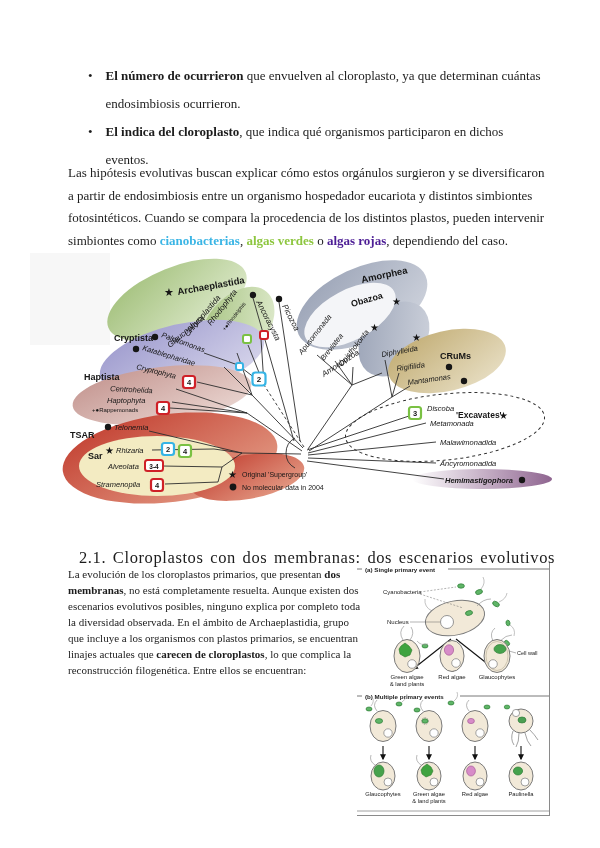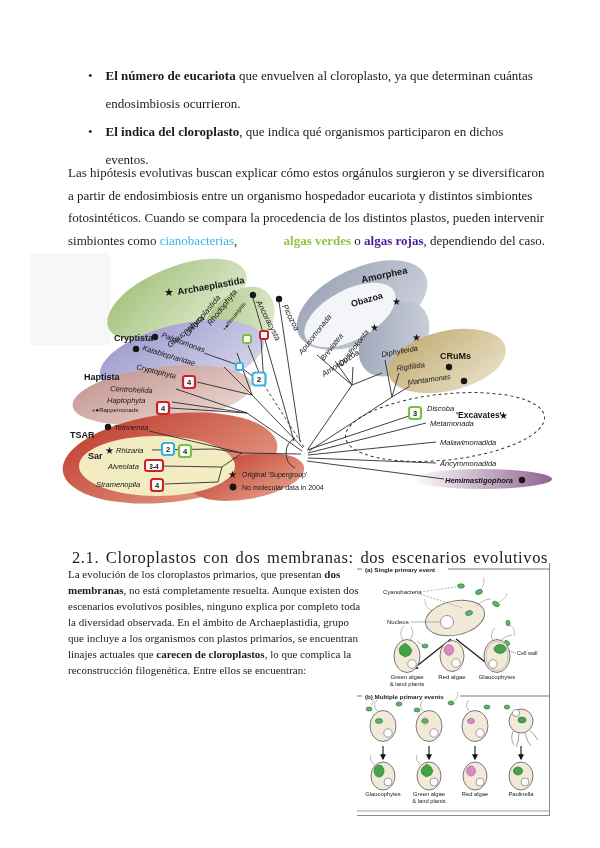--- a/index.html
+++ b/index.html
@@ -5,45 +5,45 @@
   html,body{margin:0;padding:0;background:#fff;}
   .page{position:relative;width:600px;height:848px;background:#ffffff;overflow:hidden;
         font-family:"Liberation Serif",serif;color:#1c1c1c;}
   b{font-weight:bold;}
   
   .bullets{position:absolute;left:88px;top:62px;width:456px;}
   .bullet-row{display:flex;gap:13px;font-size:13px;line-height:28px;}
   .bullet-dot{flex:0 0 auto;}
   
   .intro{position:absolute;left:68px;top:162px;width:484px;font-size:13px;line-height:22.5px;}
-  .term-cyan{color:#3ab5e5;font-weight:normal;}
-  .term-green{color:#8dc63f;font-weight:bold;margin-left:43px;}
+  .term-cyan{color:#3ab5e5;font-weight:bold;}
+  .term-green{color:#8dc63f;font-weight:bold;}
   .term-red{color:#4c1d95;font-weight:bold;}
   .gray-artifact{position:absolute;left:30px;top:253px;width:80px;height:92px;background:#f7f7f7;}
   
   .tree-wrap{position:absolute;left:52px;top:255px;width:500px;height:260px;}
   .tree-wrap svg text{font-family:"Liberation Sans","DejaVu Sans",sans-serif;fill:#161616;}
   
-  .heading{position:absolute;left:72px;top:534px;width:500px;font-size:16.5px;
+  .heading{position:absolute;left:79px;top:534px;width:500px;font-size:16.5px;
            letter-spacing:.6px;word-spacing:2px;font-weight:normal;}
   
   .bodytext{position:absolute;left:68px;top:566px;width:298px;font-size:11px;line-height:16px;}
   .figure{position:absolute;left:357px;top:563px;width:192px;height:252px;
           border-right:1px solid #8a8a8a;border-bottom:1px solid #8a8a8a;}
   .figure svg text{font-family:"Liberation Sans","DejaVu Sans",sans-serif;fill:#222;}
 </style>
 </head>
 <body>
 
 <div class="page">
 
   <div class="bullets">
     <div class="bullet-row">
       <span class="bullet-dot">•</span>
-      <div><b>El número de eucariota</b><span> que envuelven al cloroplasto, ya que determinan cuántas endosimbiosis ocurrieron.</span></div>
+      <div><b>El número de ocurrieron</b><span> que envuelven al cloroplasto, ya que determinan cuántas endosimbiosis ocurrieron.</span></div>
     </div>
     <div class="bullet-row">
       <span class="bullet-dot">•</span>
       <div><b>El indica del cloroplasto</b><span>, que indica qué organismos participaron en dichos eventos.</span></div>
     </div>
   </div>
 
   <div class="intro"><span>Las hipótesis evolutivas buscan explicar cómo estos orgánulos surgieron y se diversificaron a partir de endosimbiosis entre un organismo hospedador eucariota y distintos simbiontes fotosintéticos. Cuando se compara la procedencia de los distintos plastos, pueden intervenir simbiontes como </span><span class="term-cyan">cianobacterias</span><span>, </span><span class="term-green">algas verdes</span><span> o </span><span class="term-red">algas rojas</span><span>, dependiendo del caso.</span></div>
 
   <div class="gray-artifact"></div>

